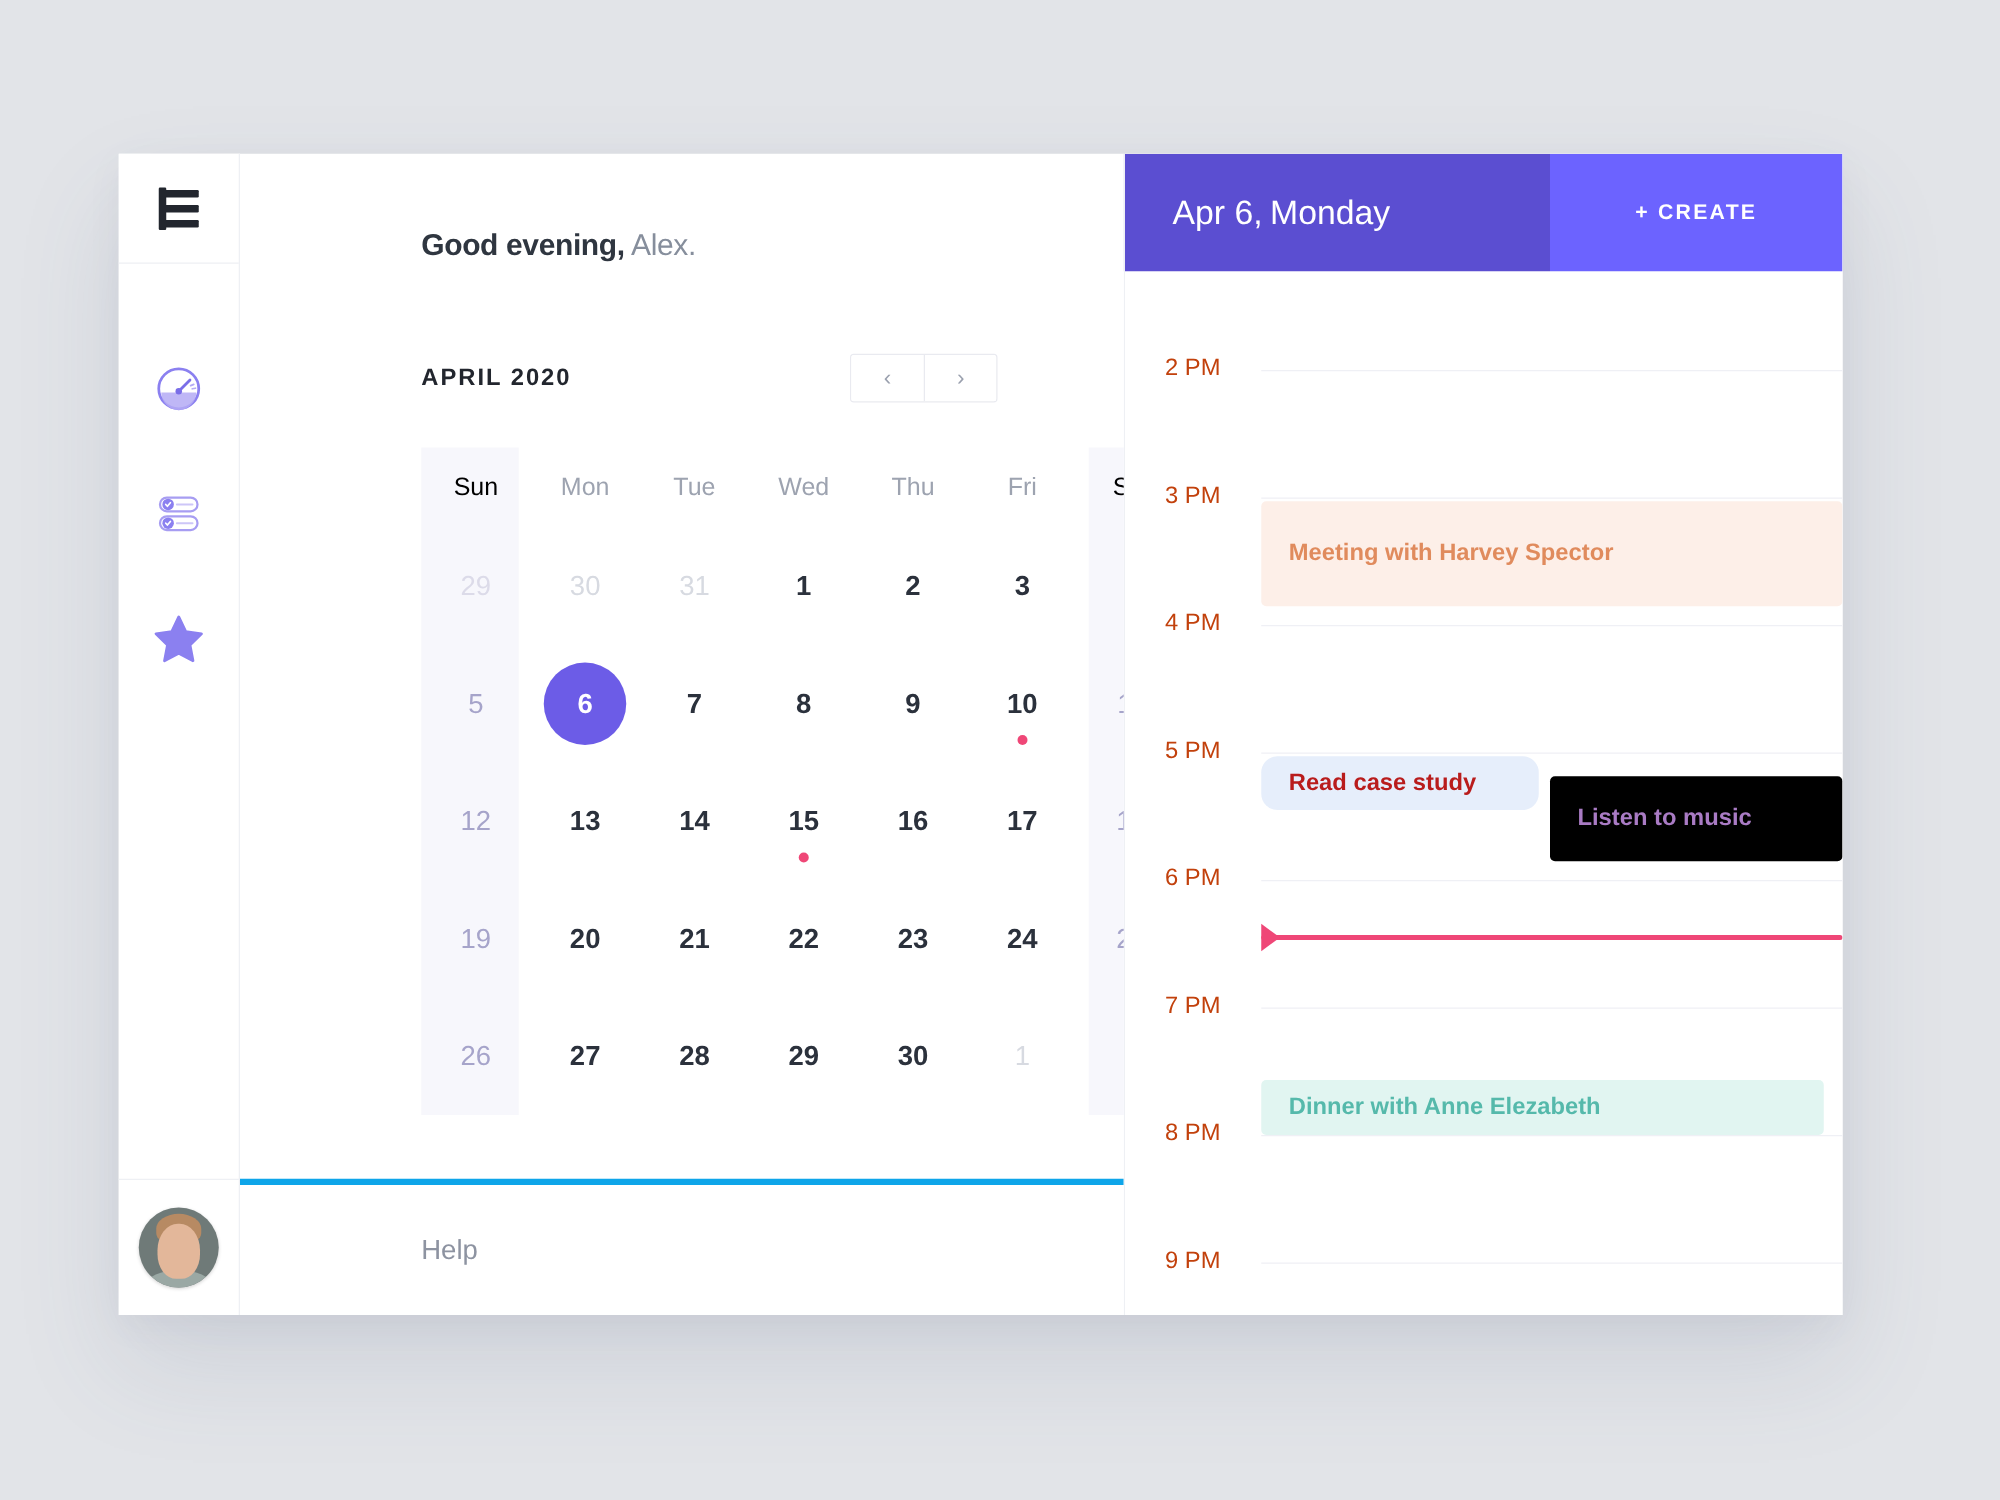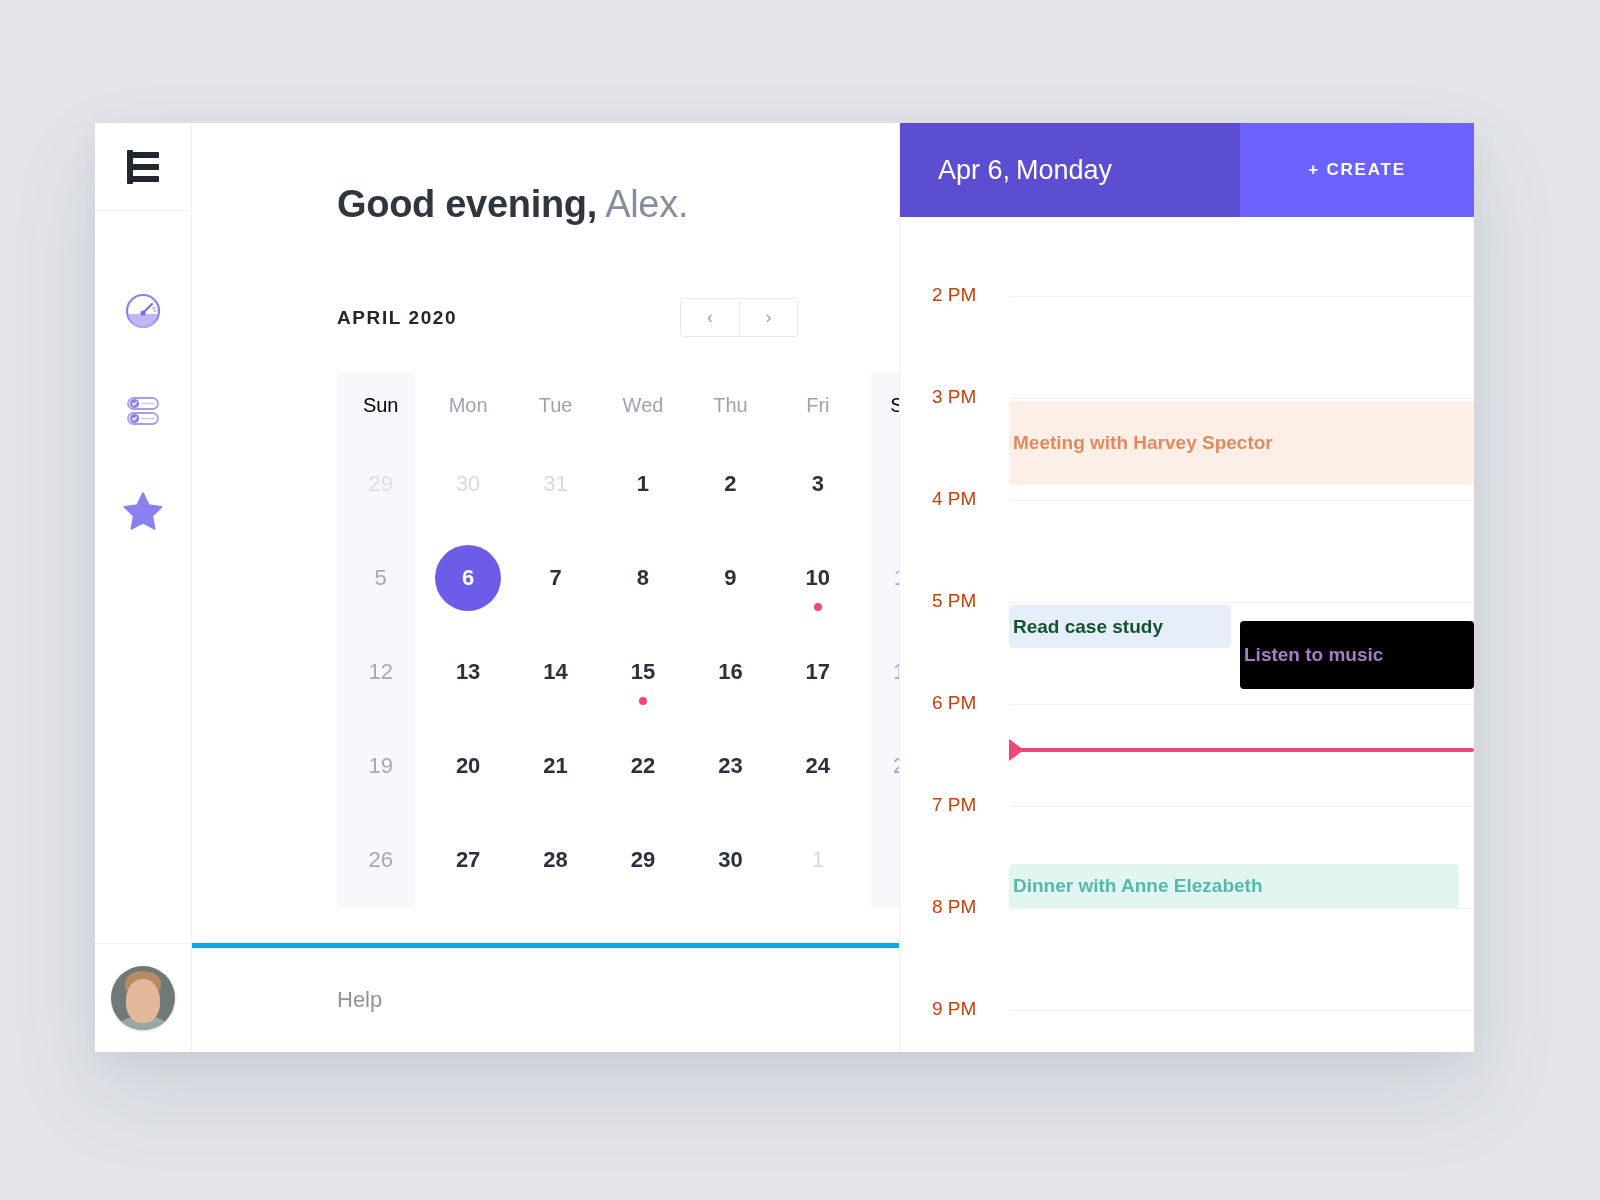--- a/index.html
+++ b/index.html
@@ -115,21 +115,21 @@
   .main {
     flex: 1 1 auto;
     display: flex;
     flex-direction: column;
     position: relative;
     min-width: 0;
   }
   .main-body { flex: 1 1 auto; padding: 60px 48px 0 145px; }
 
   .greeting {
-    font-size: 38px;
+    font-size: 24px;
     letter-spacing: -0.3px;
     white-space: nowrap;
     margin-bottom: 72px;
   }
   .greeting .g-strong { color: #2f3640; font-weight: 600; }
   .greeting .g-light  { color: #868e9c; font-weight: 400; }
 
   .cal-header {
     display: flex;
     align-items: center;
@@ -293,21 +293,21 @@
     top: 0;
     height: 1px;
     background: #eff0f5;
   }
 
   .event {
     position: absolute;
     border-radius: 4px;
     display: flex;
     align-items: center;
-    padding-left: 4px;
+    padding-left: 22px;
     font-size: 19px;
     font-weight: 600;
     cursor: pointer;
     overflow: hidden;
     white-space: nowrap;
   }
 
   .now-marker {
     position: absolute;
     left: 110px; right: 0;
@@ -593,20 +593,20 @@
         </div>
         <div class="hour-row" style="top: 671px;">
           <div class="hour-label">8 PM</div>
           <div class="hour-line"></div>
         </div>
         <div class="hour-row" style="top: 773px;">
           <div class="hour-label">9 PM</div>
           <div class="hour-line"></div>
         </div>
         <div class="event" style="top: 164px; height: 84px; left: 110px; width: 465px; background: rgb(253, 239, 232); color: rgb(224, 139, 93);">Meeting with Harvey Spector</div>
-        <div class="event" style="top: 368px; height: 43px; left: 110px; width: 222px; background: rgb(230, 238, 251); color: #14532d;">Read case study</div>
+        <div class="event" style="top: 368px; height: 43px; left: 110px; width: 222px; background: rgb(230, 238, 251); color: #b91c1c; border-radius: 13px;">Read case study</div>
         <div class="event" style="top: 384px; height: 68px; left: 341px; width: 234px; background: #000000; color: rgb(169, 123, 196);">Listen to music</div>
         <div class="event" style="top: 627px; height: 44px; left: 110px; width: 450px; background: rgb(225, 245, 241); color: rgb(85, 185, 171);">Dinner with Anne Elezabeth</div>
         <div class="now-marker" style="top: 511px; background: rgb(239, 71, 119);"></div>
       </div>
   </div>
 
 </div>
 
 </body></html>

